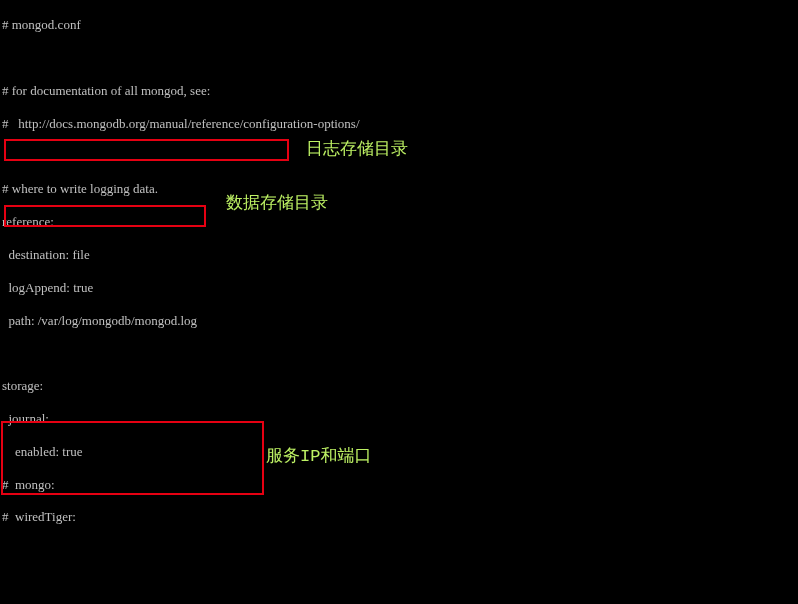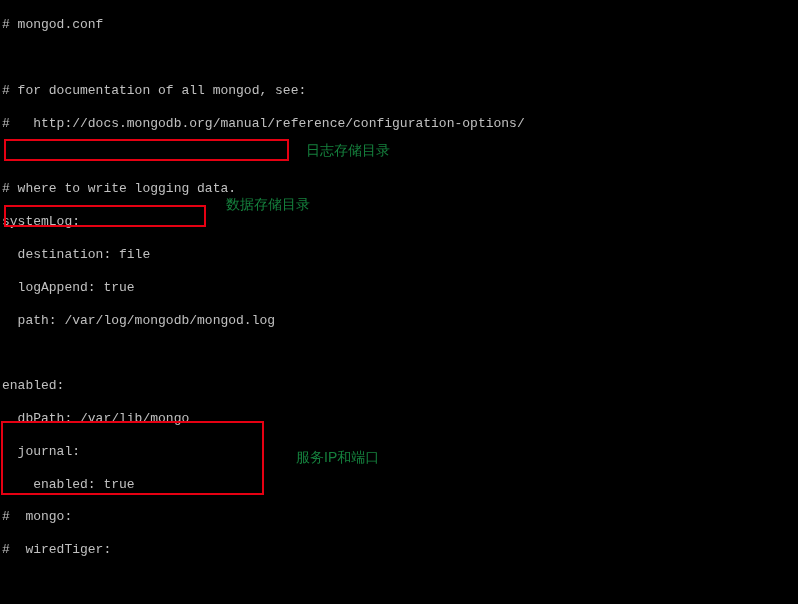--- a/index.html
+++ b/index.html
@@ -9,53 +9,52 @@
     height: 604px;
     font-family: "Courier New", monospace;
     font-size: 13px;
     line-height: 16.4px;
     color: #c0c0c0;
     overflow: hidden;
     position: relative;
     padding: 1px 0 0 2px;
   }
   .term { white-space: pre; position: relative; }
-  .line { height: 16.4px; display: block; min-height: 16.4px; }
+  .line { height: 16.4px; display: block; min-height: 16.4px; font-family: Liberation Serif, serif; }
   
   .annot-box {
     position: absolute;
     border: 2px solid #e60012;
     pointer-events: none;
   }
   .annot-label {
     position: absolute;
-    color: #15803d;
-    font-family: Liberation Sans, sans-serif;
-    font-size: 14px;
+    color: #bef264;
+    font-family: Liberation Mono, monospace;
+    font-size: 17px;
     white-space: nowrap;
     pointer-events: none;
   }
 </style>
 </head>
 <body>
 
 <div class="term">
 <span class="line"># mongod.conf</span>
 <span class="line"></span>
 <span class="line"># for documentation of all mongod, see:</span>
 <span class="line">#   http://docs.mongodb.org/manual/reference/configuration-options/</span>
 <span class="line"></span>
 <span class="line"># where to write logging data.</span>
-<span class="line">systemLog:</span>
+<span class="line">reference:</span>
 <span class="line">  destination: file</span>
 <span class="line">  logAppend: true</span>
 <span class="line">  path: /var/log/mongodb/mongod.log</span>
 <span class="line"></span>
-<span class="line">enabled:</span>
-<span class="line">  dbPath: /var/lib/mongo</span>
+<span class="line">storage:</span>
 <span class="line">  journal:</span>
 <span class="line">    enabled: true</span>
 <span class="line">#  mongo:</span>
 <span class="line">#  wiredTiger:</span>
 
 
 
 
 
 
@@ -74,13 +73,13 @@
 
 </div>
 
 <div class="annot-box" style="left:4px;  top:139px; width:285px; height:22px;"></div>
 <div class="annot-label" style="left:306px; top:142px;">日志存储目录</div>
 
 <div class="annot-box" style="left:4px;  top:205px; width:202px; height:22px;"></div>
 <div class="annot-label" style="left:226px; top:196px;">数据存储目录</div>
 
 <div class="annot-box" style="left:1px;  top:421px; width:263px; height:74px;"></div>
-<div class="annot-label" style="left:296px; top:449px;">服务IP和端口</div>
+<div class="annot-label" style="left:266px; top:449px;">服务IP和端口</div>
 
 </body></html>

